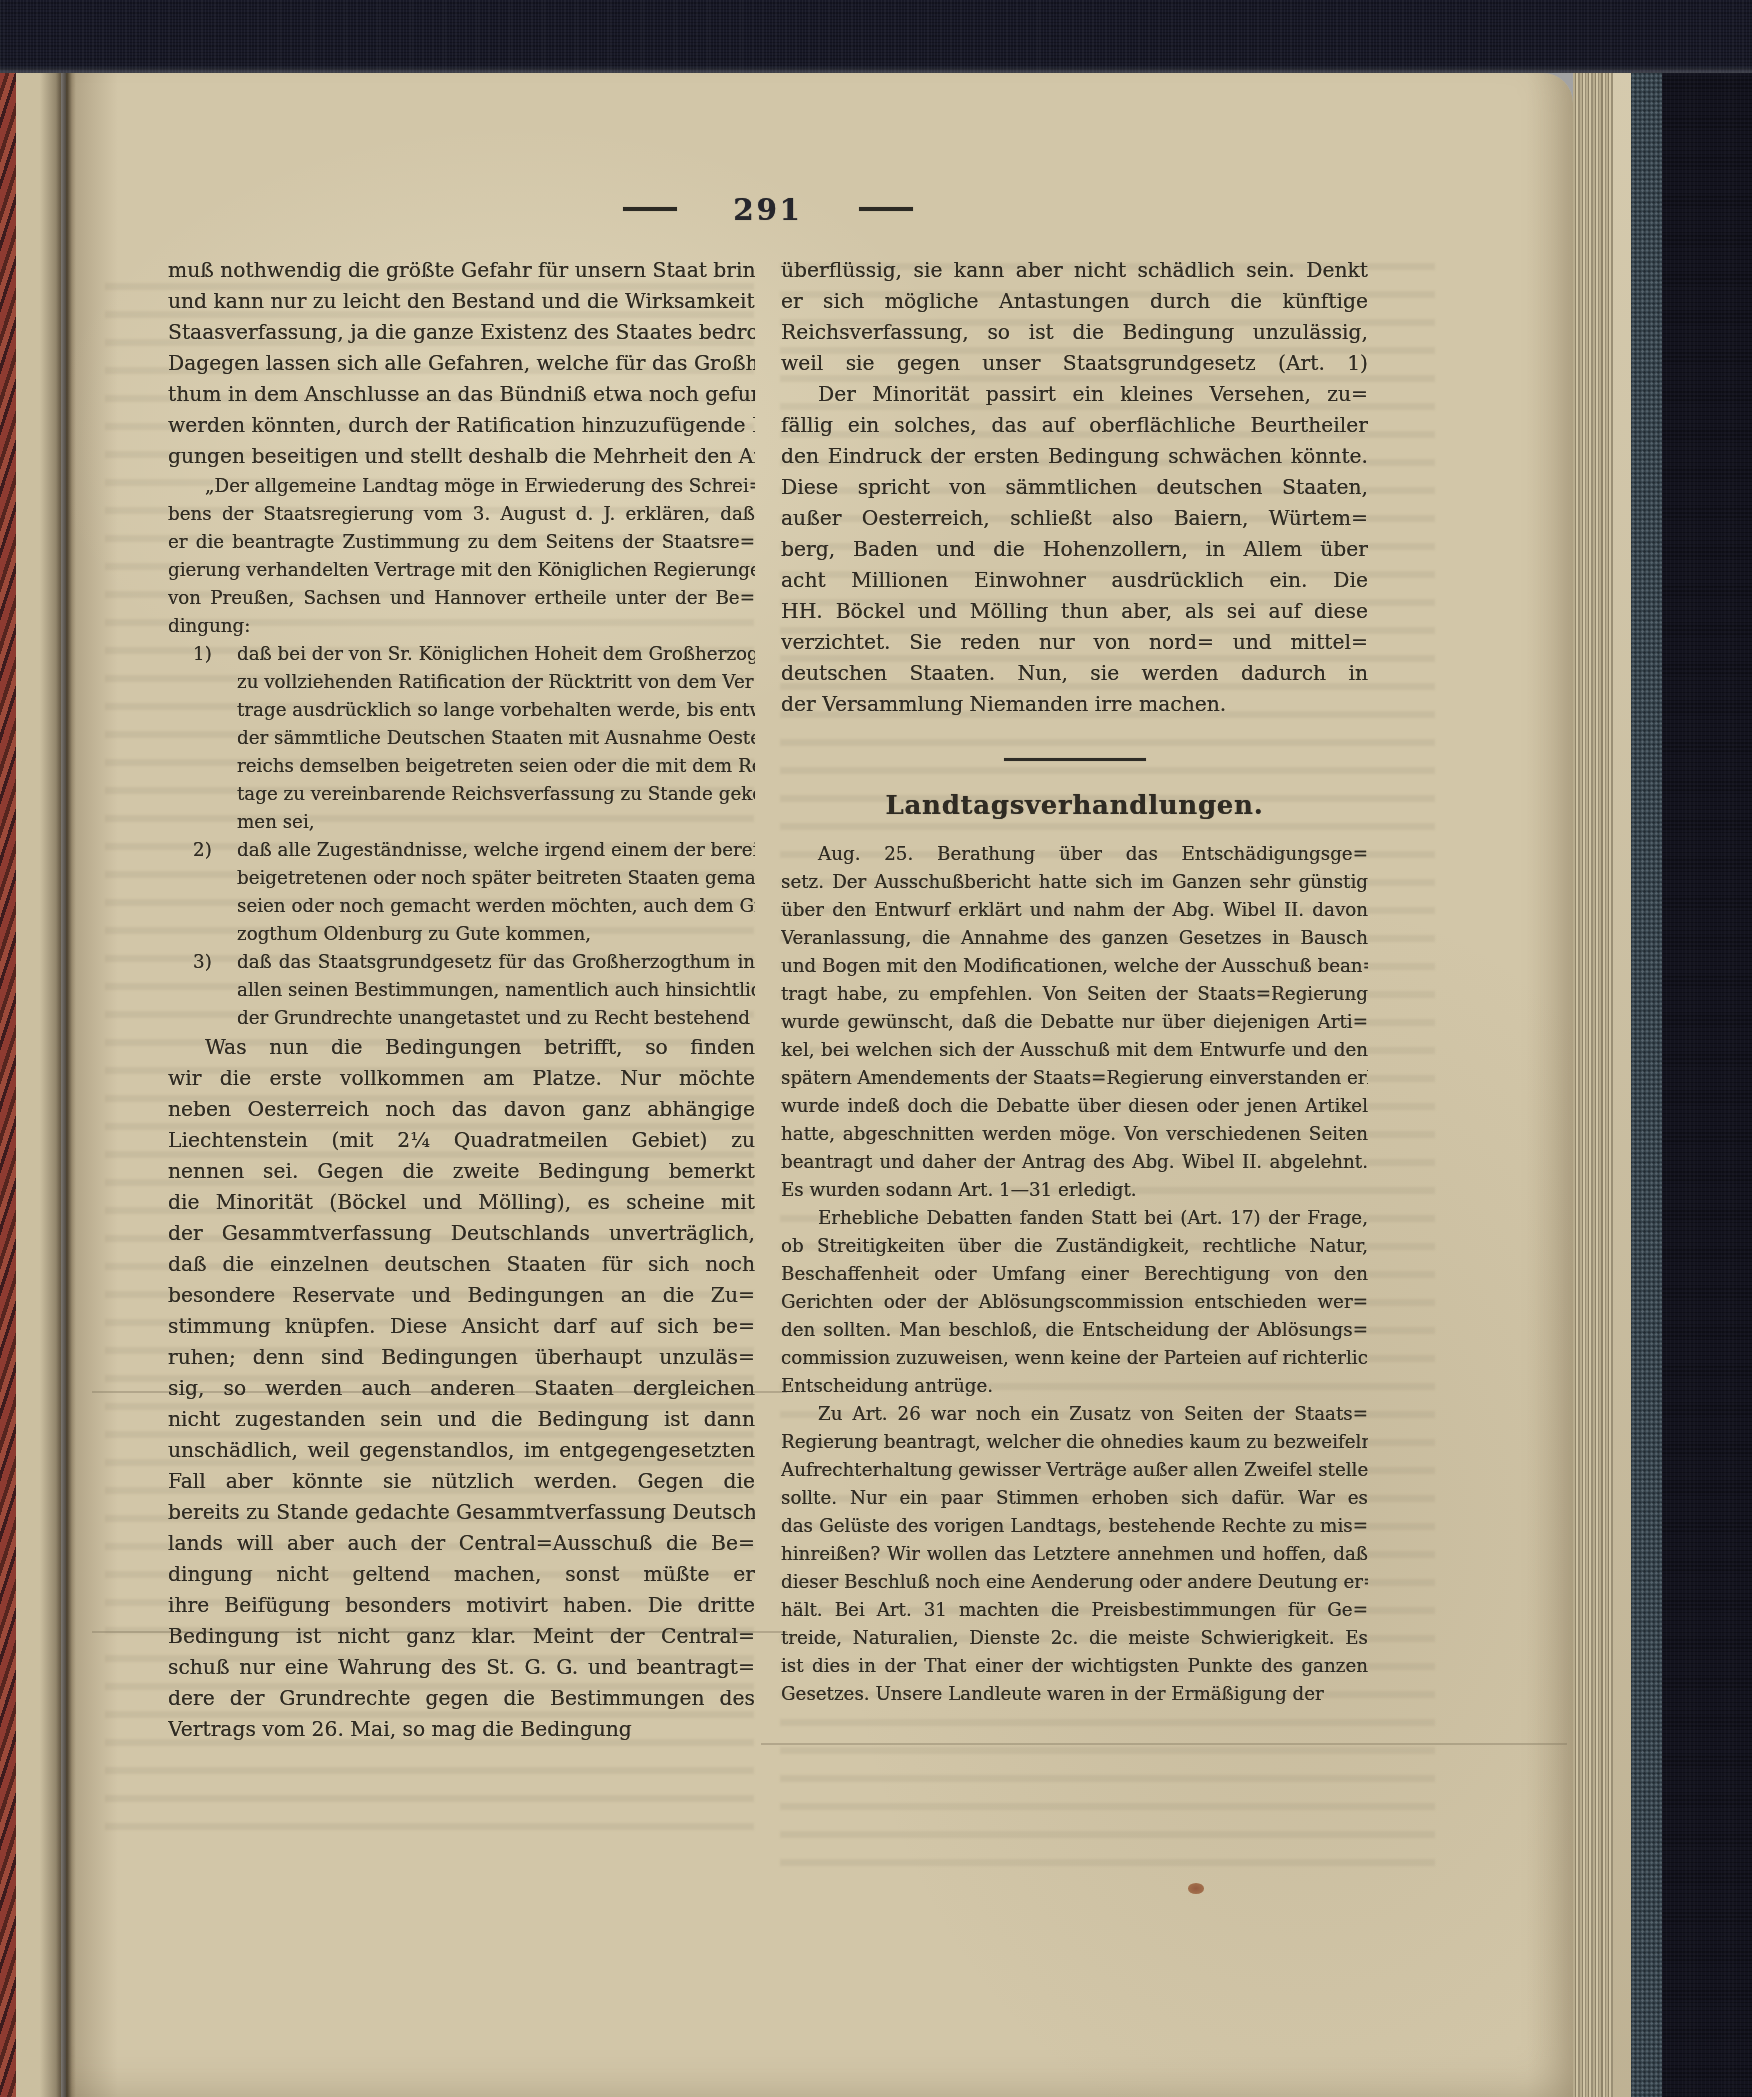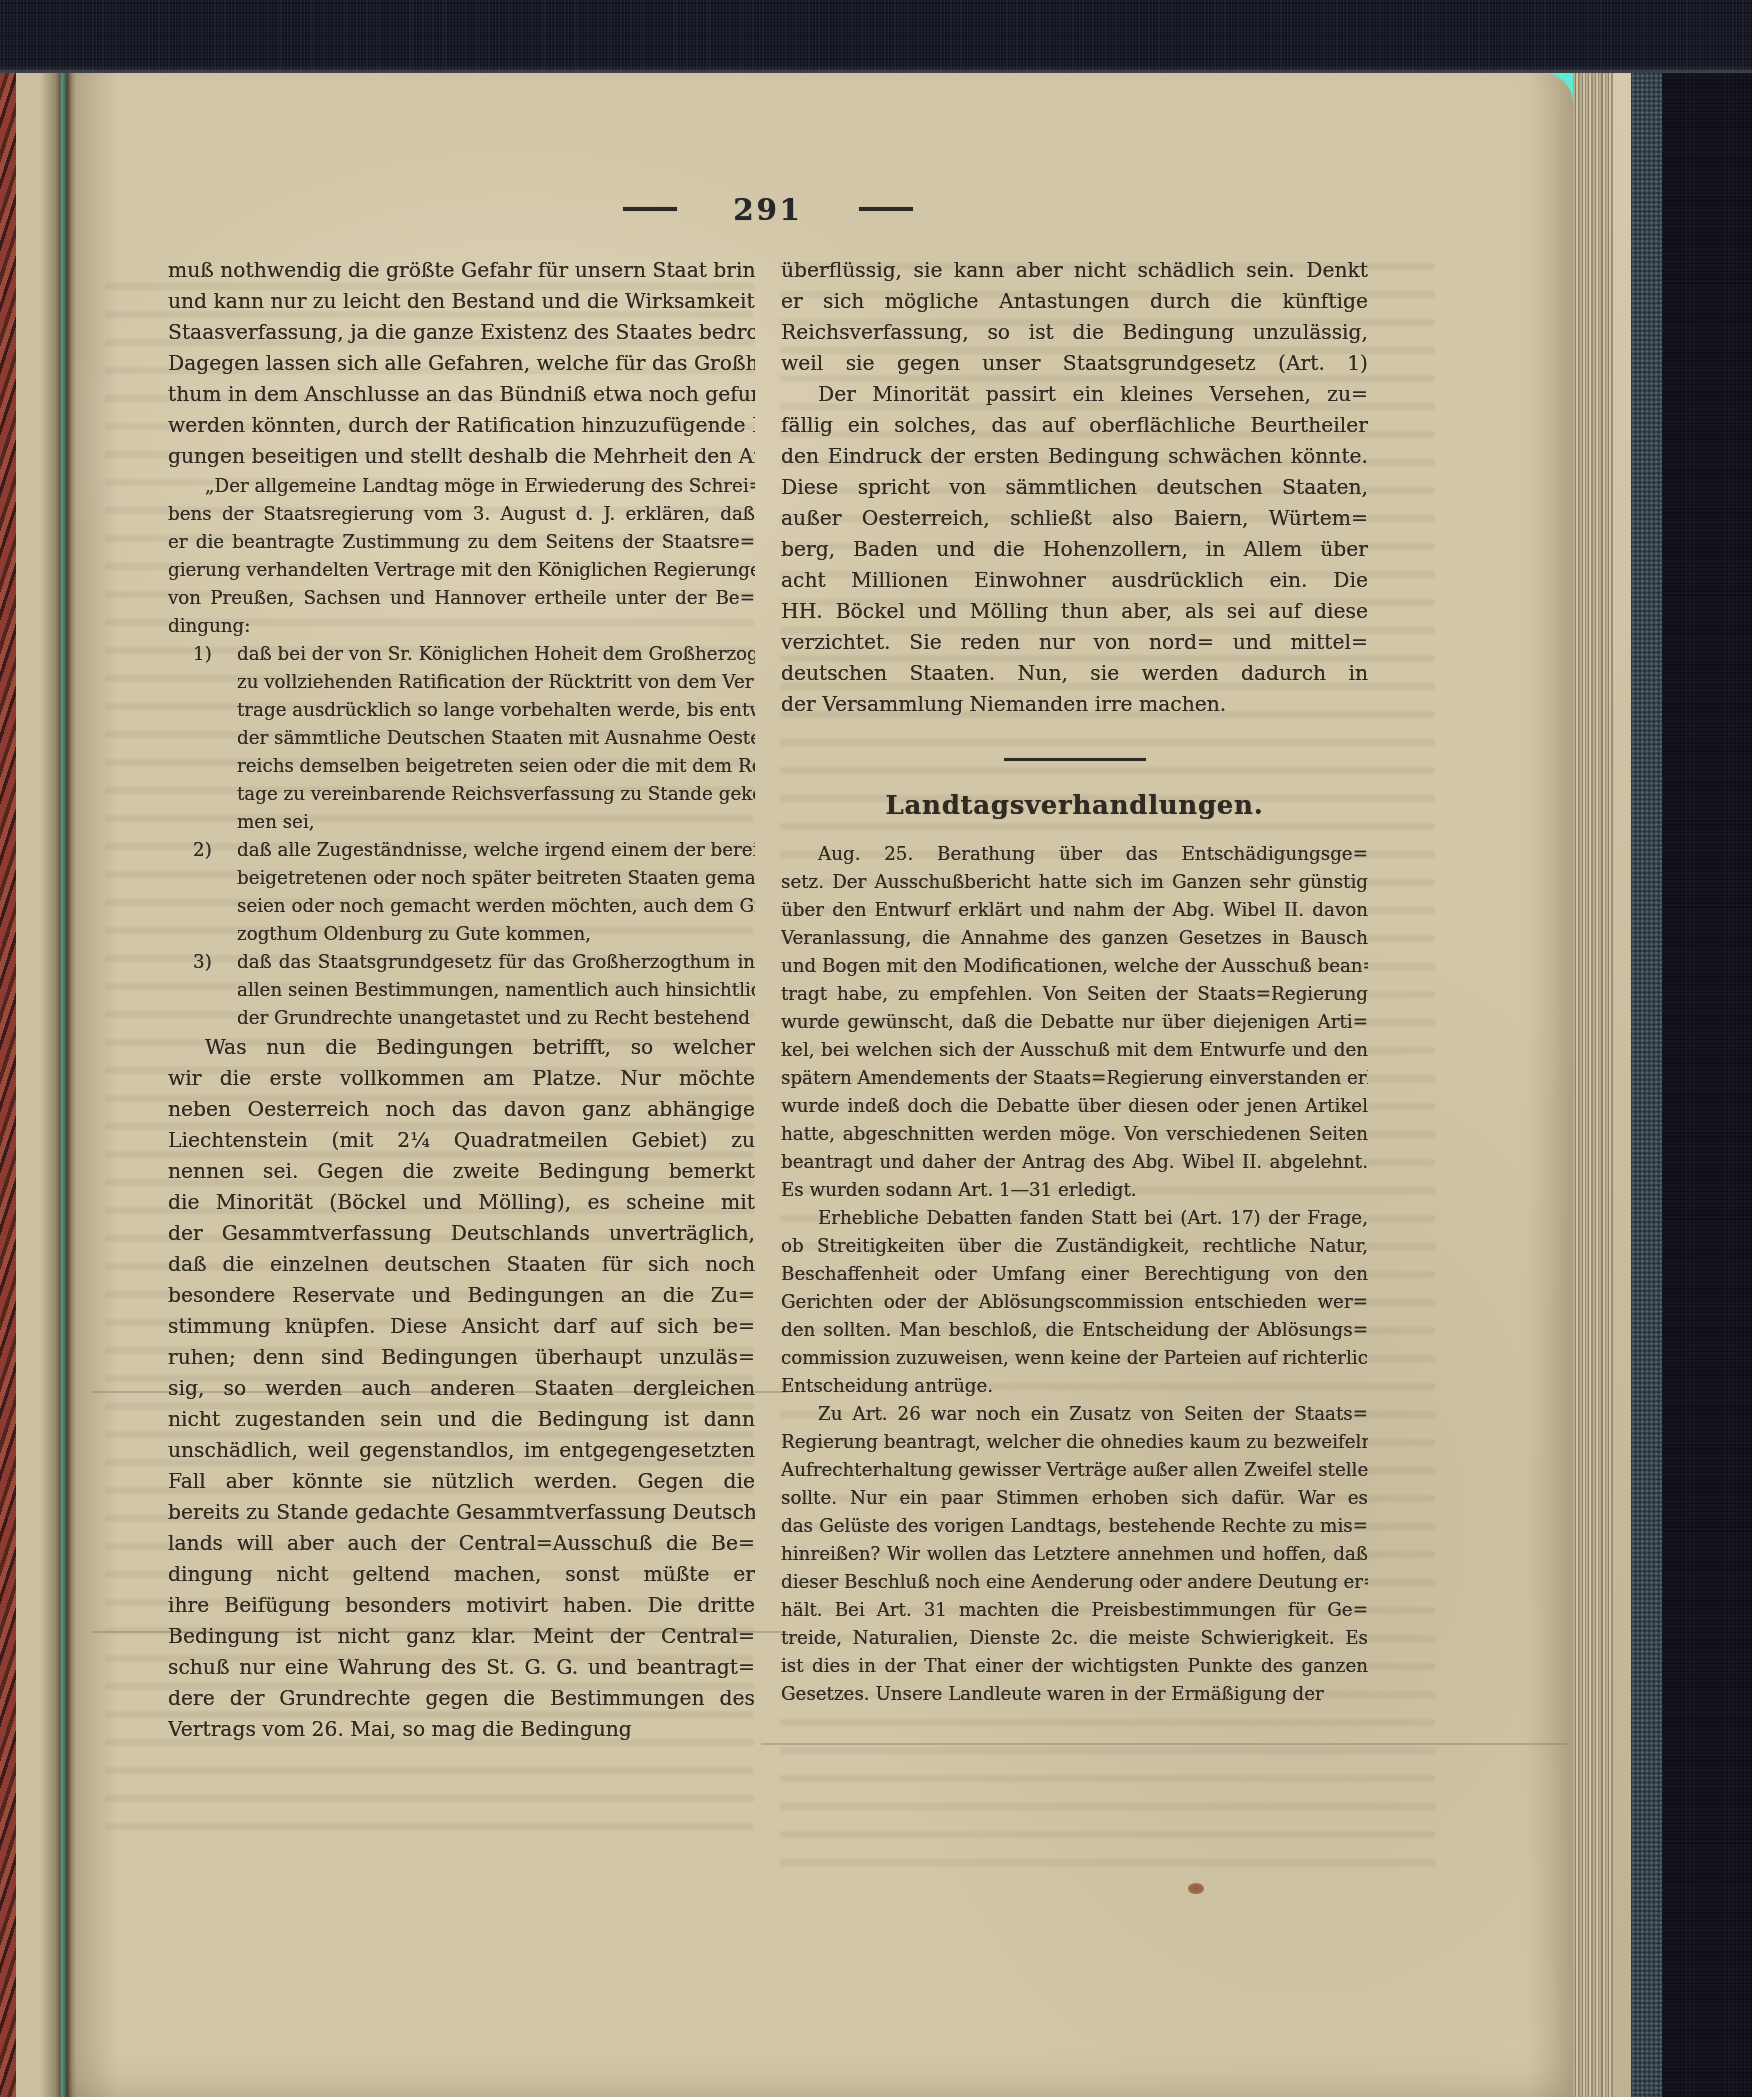--- a/index.html
+++ b/index.html
@@ -1,16 +1,16 @@
 <!DOCTYPE html>
 <html style="font-size:10.5px"><head>
 <meta charset="utf-8">
 <style>
   html,body{margin:0;padding:0;background:#0d0d15;}
-  .photo{position:relative;width:1753px;height:2097px;overflow:hidden;background:#5eead4;
+  .photo{position:relative;width:1753px;height:2097px;overflow:hidden;background:#a3a3a3;
          font-family:"DejaVu Serif", serif;}
   
   .cover-top{position:absolute;left:0;top:0;width:1753px;height:73px;
     background:#171826;
     background-image:repeating-linear-gradient(90deg, rgba(255,255,255,.04) 0 1.3px, transparent 1.3px 3.3px),
                      repeating-linear-gradient(0deg, rgba(0,0,0,.25) 0 1.3px, transparent 1.3px 3.3px);
     box-shadow:inset 0 -6.6px 5.2px -3.3px rgba(160,165,170,.35);z-index:6;}
   .red-edge{position:absolute;left:0;top:68px;width:15.7px;height:2029px;z-index:5;
     background:repeating-linear-gradient(108deg,#8e3b31 0 6.6px,#55251f 6.6px 10.5px,#9c4a3a 10.5px 15.7px,#3c1b1d 15.7px 19px);}
   .facing-page{position:absolute;left:14.4px;top:69px;width:47px;height:2028px;z-index:4;
@@ -130,21 +130,21 @@
             <div class="tl">seien oder noch gemacht werden möchten, auch dem Groß=</div>
             <div class="tl last">zogthum Oldenburg zu Gute kommen,</div>
           </div>
           <div class="block size-small li">
             <span class="marker">3)</span>
             <div class="tl">daß das Staatsgrundgesetz für das Großherzogthum in</div>
             <div class="tl">allen seinen Bestimmungen, namentlich auch hinsichtlich</div>
             <div class="tl last">der Grundrechte unangetastet und zu Recht bestehend bleibe.</div>
           </div>
           <div class="block size-large">
-            <div class="tl ind">Was nun die Bedingungen betrifft, so welcher</div>
+            <div class="tl ind">Was nun die Bedingungen betrifft, so finden</div>
             <div class="tl">wir die erste vollkommen am Platze.  Nur möchte</div>
             <div class="tl">neben Oesterreich noch das davon ganz abhängige</div>
             <div class="tl">Liechtenstein (mit 2¼ Quadratmeilen Gebiet) zu</div>
             <div class="tl">nennen sei.  Gegen die zweite Bedingung bemerkt</div>
             <div class="tl">die Minorität (Böckel und Mölling), es scheine mit</div>
             <div class="tl">der Gesammtverfassung Deutschlands unverträglich,</div>
             <div class="tl">daß die einzelnen deutschen Staaten für sich noch</div>
             <div class="tl">besondere Reservate und Bedingungen an die Zu=</div>
             <div class="tl">stimmung knüpfen.  Diese Ansicht darf auf sich be=</div>
             <div class="tl">ruhen; denn sind Bedingungen überhaupt unzuläs=</div>

